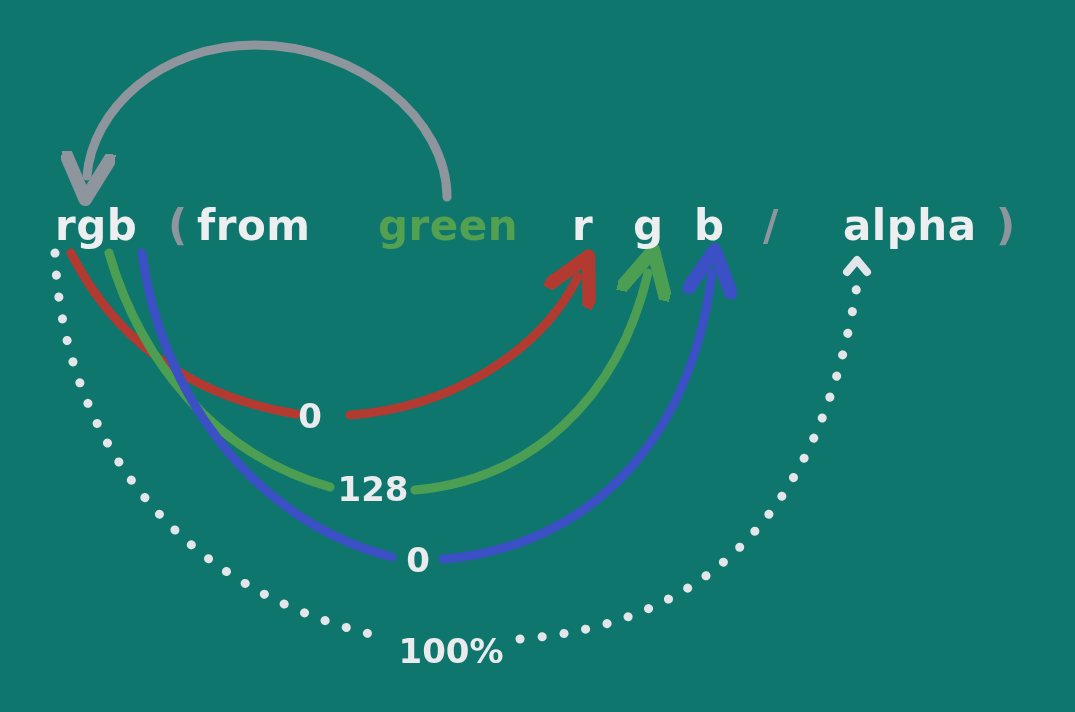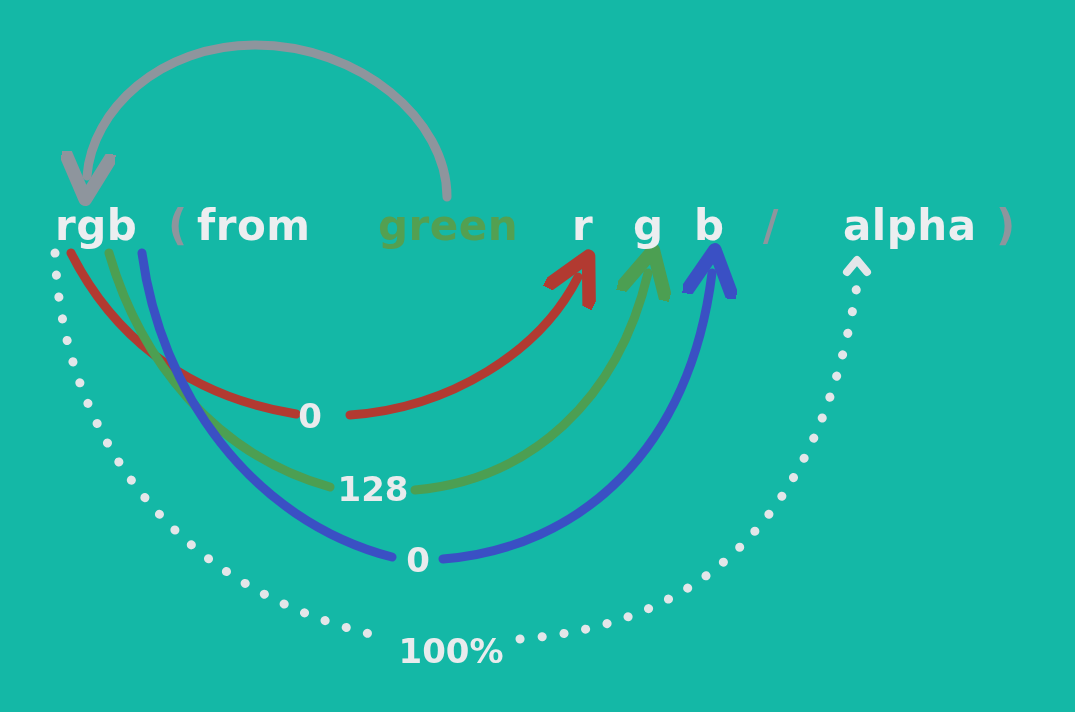--- a/index.html
+++ b/index.html
@@ -11,21 +11,21 @@
   body {
     width: 1075px;
     height: 712px;
     overflow: hidden;
     font-family: "DejaVu Sans", sans-serif;
   }
   #stage {
     position: relative;
     width: 1075px;
     height: 712px;
-    background: #14b8a6;
+    background: #0f766e;
   }
   #diagram-svg {
     position: absolute;
     left: 0;
     top: 0;
     width: 1075px;
     height: 712px;
     display: block;
   }
   .syntax-text {

